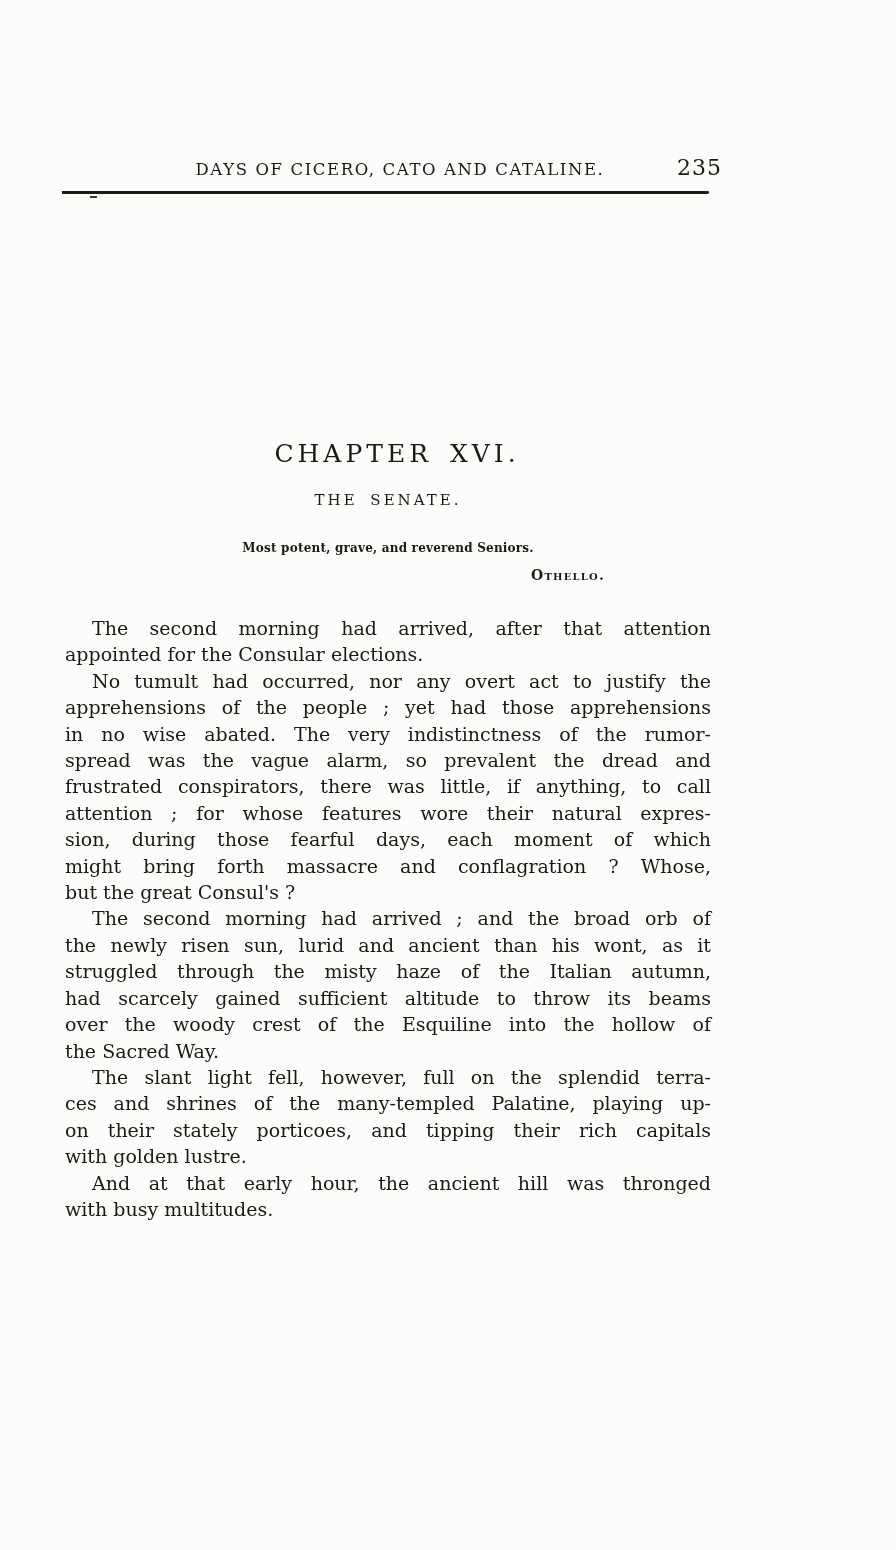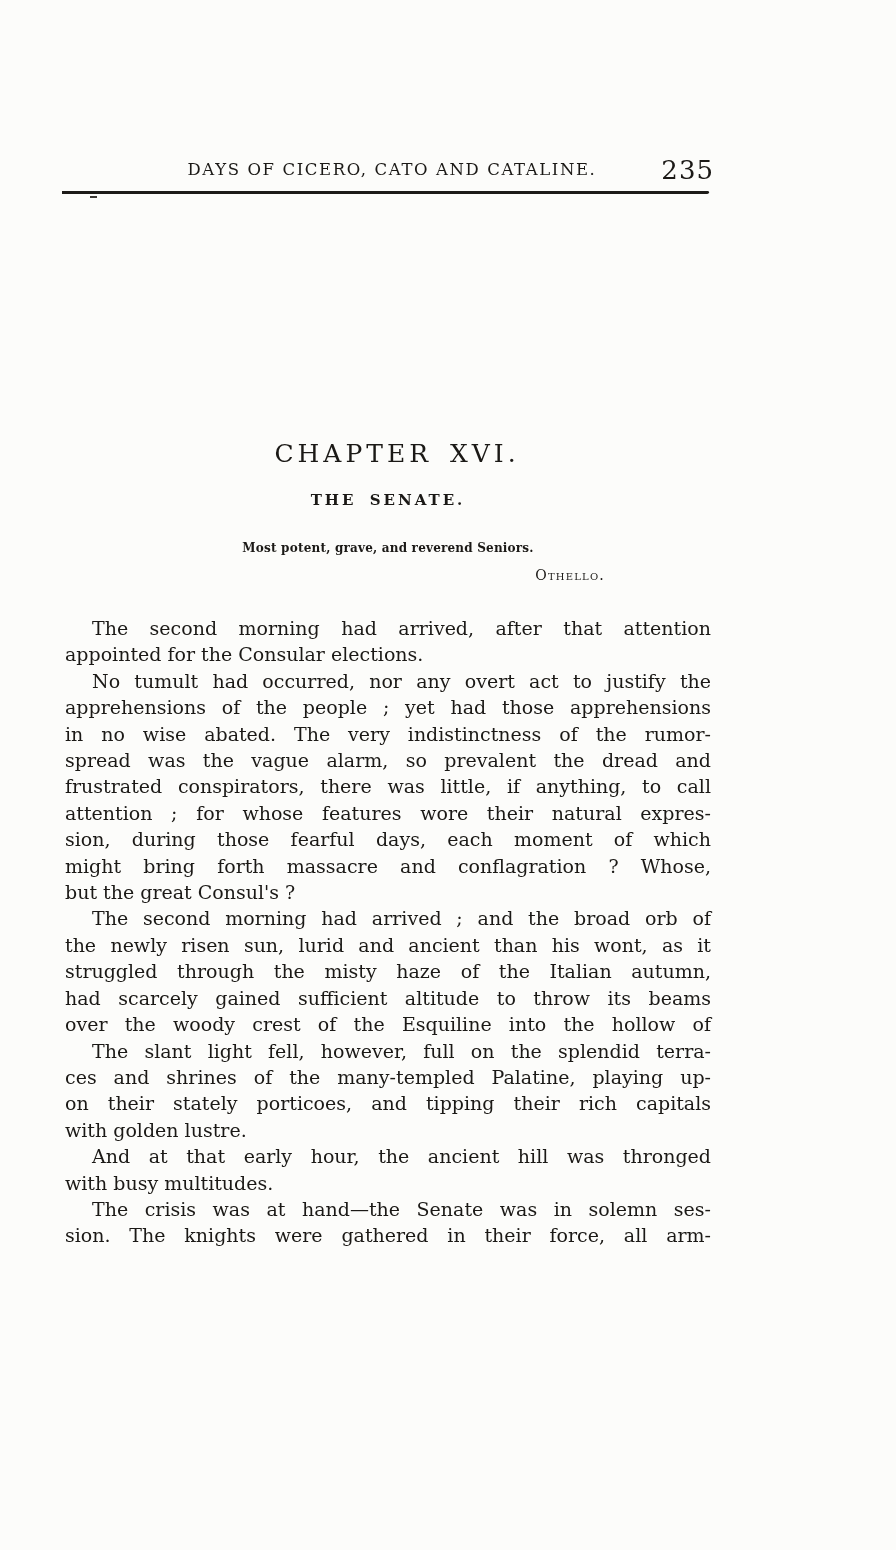--- a/index.html
+++ b/index.html
@@ -15,38 +15,38 @@
   .page {
     position: absolute;
     left: 64px;
     top: 0;
     width: 648px;
     height: 1550px;
   }
   .running-head {
     position: absolute;
     top: 160px;
-    left: 4px;
+    left: 12px;
     width: 648px;
     height: 26px;
   }
   .head-title {
     position: absolute;
     left: 0;
     width: 100%;
     text-align: center;
     font-size: 16.5px;
     letter-spacing: 1.6px;
     white-space: nowrap;
   }
   .page-num {
     position: absolute;
     right: 2px;
     top: -5px;
-    font-size: 26px;
+    font-size: 22px;
     letter-spacing: 1px;
   }
   .rule {
     position: absolute;
     top: 191px;
     left: -2px;
     width: 647px;
     height: 3px;
     background: #1d1b18;
     border-radius: 0 2px 3px 0;
@@ -72,42 +72,42 @@
     letter-spacing: 4px;
     word-spacing: 6px;
   }
   .chapter-subtitle {
     position: absolute;
     top: 491px;
     left: 0;
     width: 100%;
     margin: 0;
     text-align: center;
-    font-weight: bold;
+    font-weight: normal;
     font-size: 15px;
     letter-spacing: 3px;
     word-spacing: 5px;
   }
   .epigraph-quote {
     position: absolute;
     top: 541px;
     left: 0;
     width: 100%;
     text-align: center;
     font-weight: bold;
     font-size: 12px;
     letter-spacing: 0.2px;
   }
   .epigraph-attr {
     position: absolute;
     top: 567px;
     left: 0;
     width: 541px;
     text-align: right;
-    font-weight: normal;
+    font-weight: bold;
     font-size: 14px;
     letter-spacing: 1.2px;
     font-variant: small-caps;
   }
   .body-text {
     position: absolute;
     top: 615px;
     left: 1px;
     width: 646px;
   }
@@ -155,30 +155,27 @@
         <div class="line">sion, during those fearful days, each moment of which</div>
         <div class="line">might bring forth massacre and conflagration ? Whose,</div>
         <div class="line last">but the great Consul's ?</div>
       </div>
       <div class="paragraph">
         <div class="line first">The second morning had arrived ; and the broad orb of</div>
         <div class="line">the newly risen sun, lurid and ancient than his wont, as it</div>
         <div class="line">struggled through the misty haze of the Italian autumn,</div>
         <div class="line">had scarcely gained sufficient altitude to throw its beams</div>
         <div class="line">over the woody crest of the Esquiline into the hollow of</div>
+        <div class="line last">the Sacred Way.</div>
       </div>
       <div class="paragraph">
         <div class="line first">The slant light fell, however, full on the splendid terra-</div>
         <div class="line">ces and shrines of the many-templed Palatine, playing up-</div>
         <div class="line">on their stately porticoes, and tipping their rich capitals</div>
         <div class="line last">with golden lustre.</div>
       </div>
       <div class="paragraph">
         <div class="line first">And at that early hour, the ancient hill was thronged</div>
         <div class="line last">with busy multitudes.</div>
       </div>
-      <div class="paragraph">
-        <div class="line first">The crisis was at hand—the Senate was in solemn ses-</div>
-        <div class="line">sion. The knights were gathered in their force, all arm-</div>
-      </div>
     </main>
 
 </div>
 
 </body></html>

